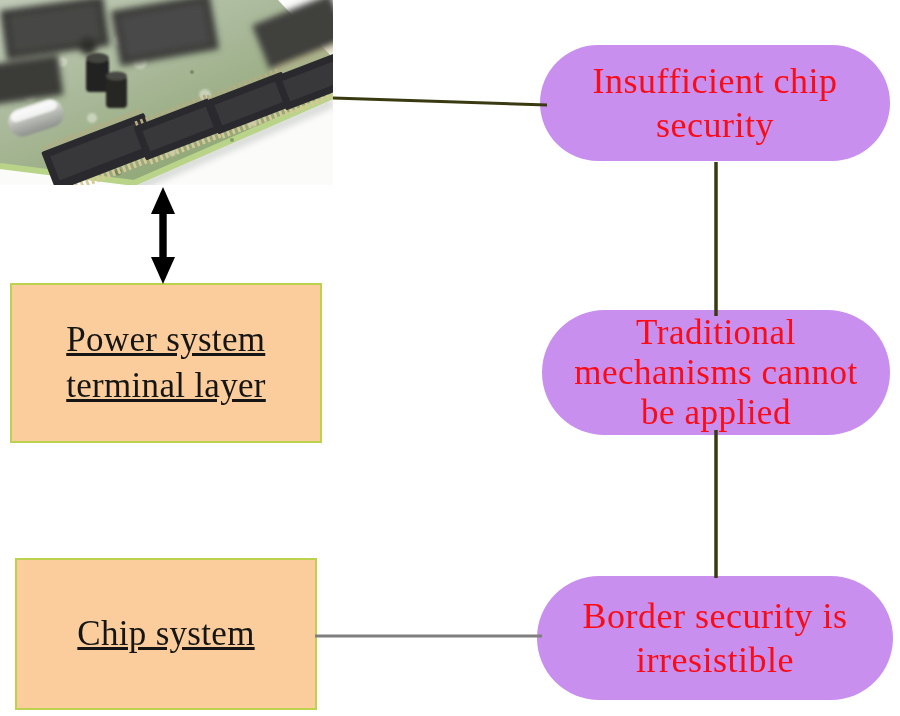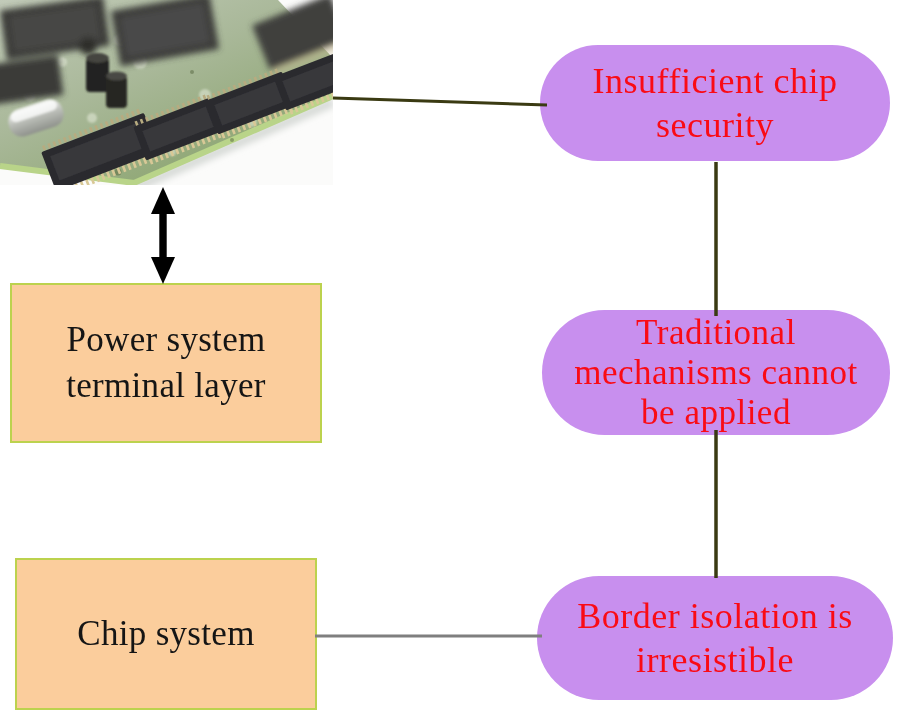--- a/index.html
+++ b/index.html
@@ -39,22 +39,23 @@
   #pill-border       { left: 537px; top: 576px; width: 356px; height: 124px; border-radius: 62px; }
   .layerbox {
     position: absolute;
     display: flex;
     align-items: center;
     justify-content: center;
     background: #fbcd9c;
     border: 2px solid #bcd24e;
     box-sizing: border-box;
     color: #151515;
-    text-align: center;
+    text-align: left;
     z-index: 2;
+    text-decoration: underline;
   }
   .layerbox .txt {
     white-space: pre-line;
     font-size: 35px;
     line-height: 46px;
     letter-spacing: 0.3px;
   }
   #layer-power { left: 10px; top: 283px; width: 312px; height: 160px; }
   #layer-chip  { left: 15px; top: 558px; width: 302px; height: 152px; }
   .overlay {
@@ -175,21 +176,21 @@
   <div class="pill" id="pill-insufficient">
     <span class="txt">Insufficient chip
 security</span>
   </div>
   <div class="pill" id="pill-traditional">
     <span class="txt">Traditional
 mechanisms cannot
 be applied</span>
   </div>
   <div class="pill" id="pill-border">
-    <span class="txt">Border isolation is
+    <span class="txt">Border security is
 irresistible</span>
   </div>
 
   <div class="layerbox" id="layer-power">
     <span class="txt">Power system
 terminal layer</span>
   </div>
   <div class="layerbox" id="layer-chip">
     <span class="txt">Chip system</span>
   </div>

